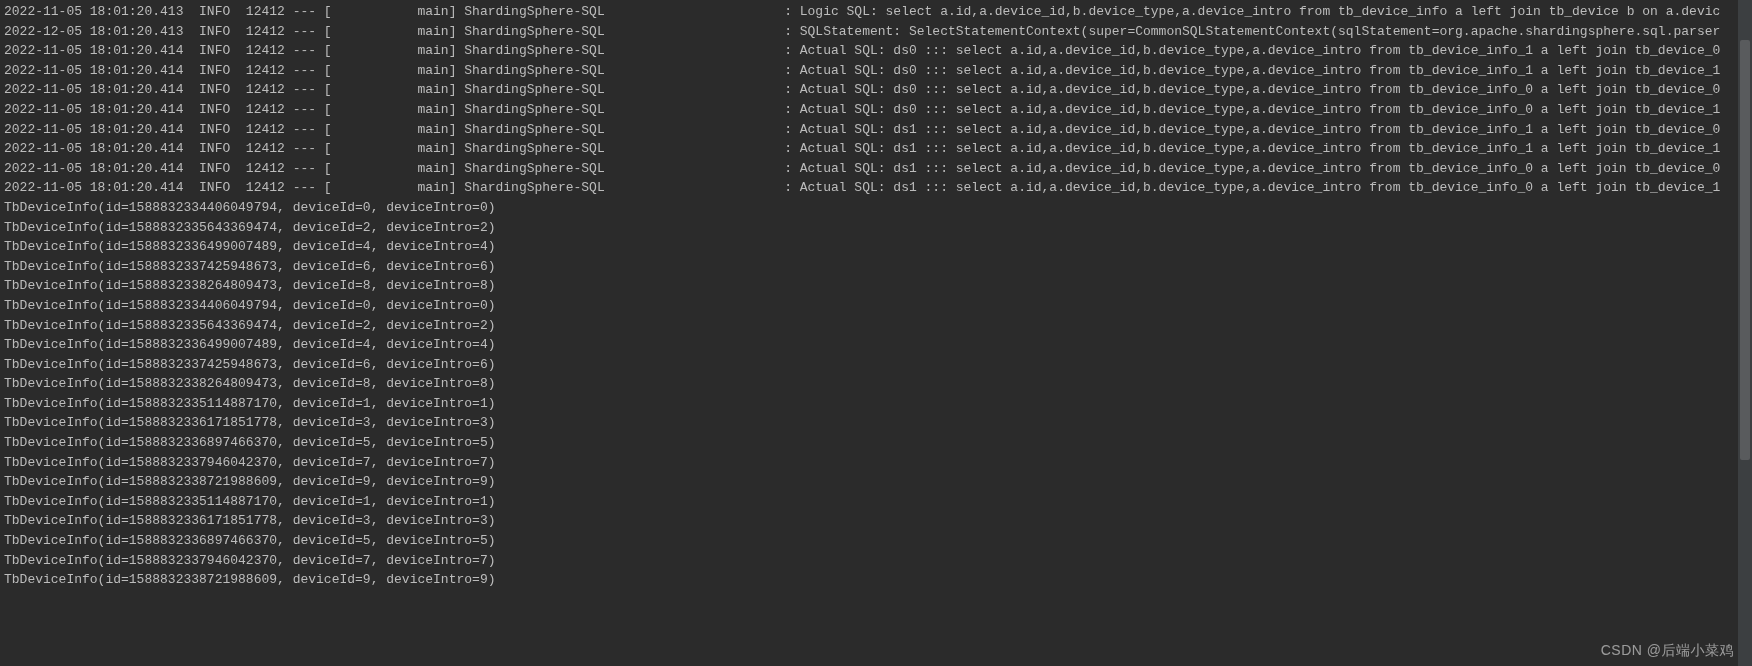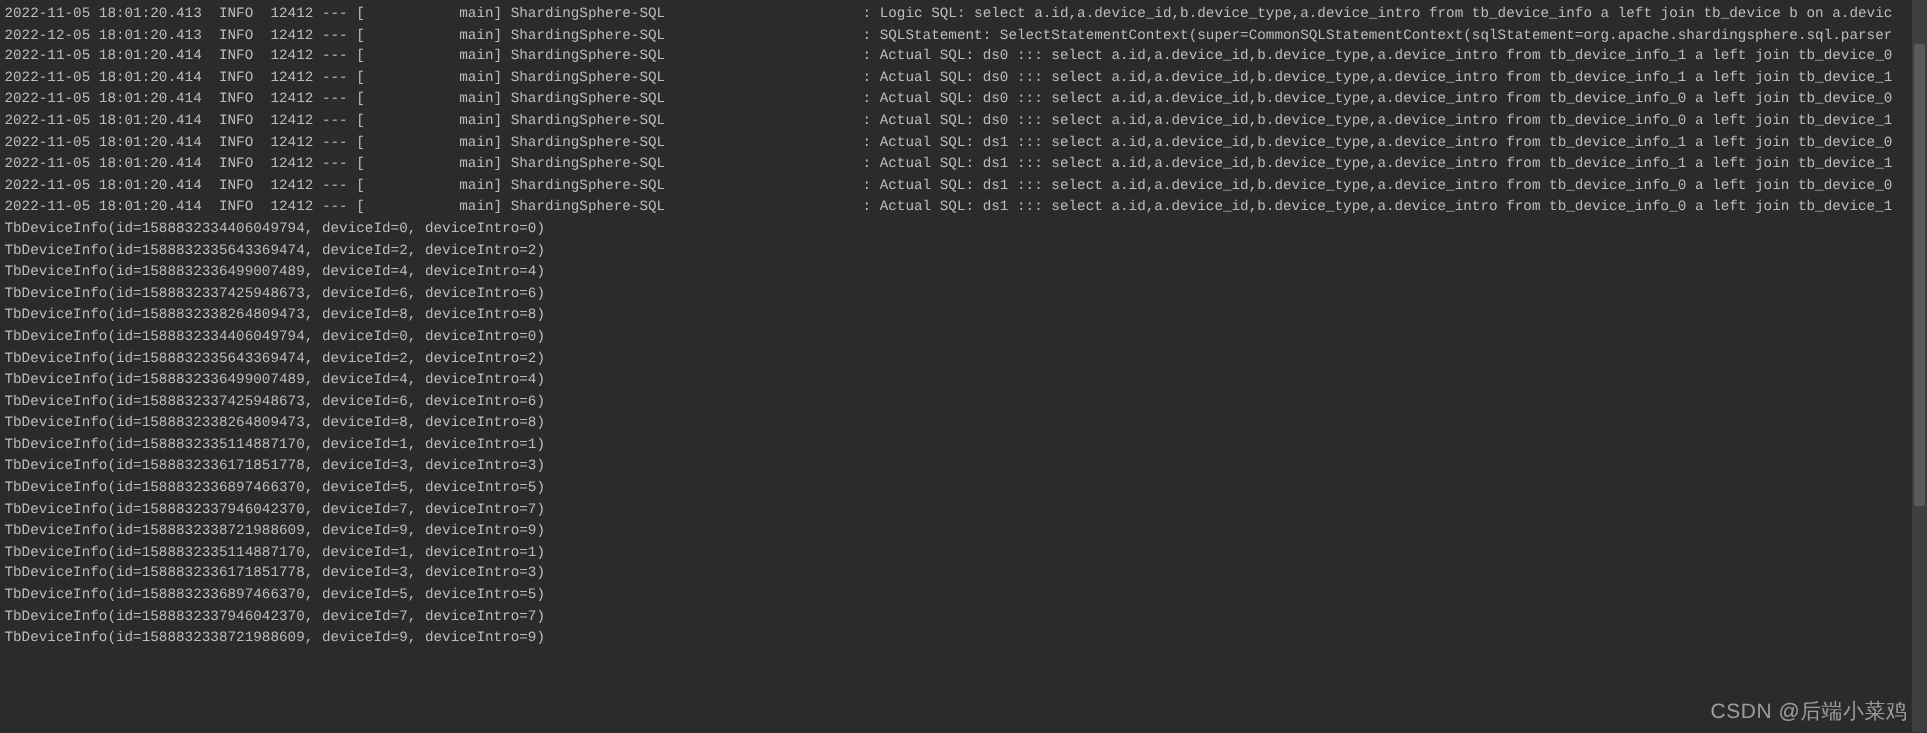--- a/index.html
+++ b/index.html
@@ -39,21 +39,21 @@
     width: 10px;
     top: 40px;
     height: 420px;
     background: #595b5d;
     border-radius: 2px;
   }
   .watermark {
     position: absolute;
     right: 18px;
     bottom: 6px;
-    font-size: 19px;
+    font-size: 14px;
     color: rgba(230,230,230,0.6);
     font-family: sans-serif;
     letter-spacing: 0.5px;
   }
 </style>
 </head>
 <body>
 
 <div class="log-viewport" id="log-container">
     <div class="log-line">2022-11-05 18:01:20.413  INFO  12412 --- [           main] ShardingSphere-SQL                       : Logic SQL: select a.id,a.device_id,b.device_type,a.device_intro from tb_device_info a left join tb_device b on a.devic</div>

